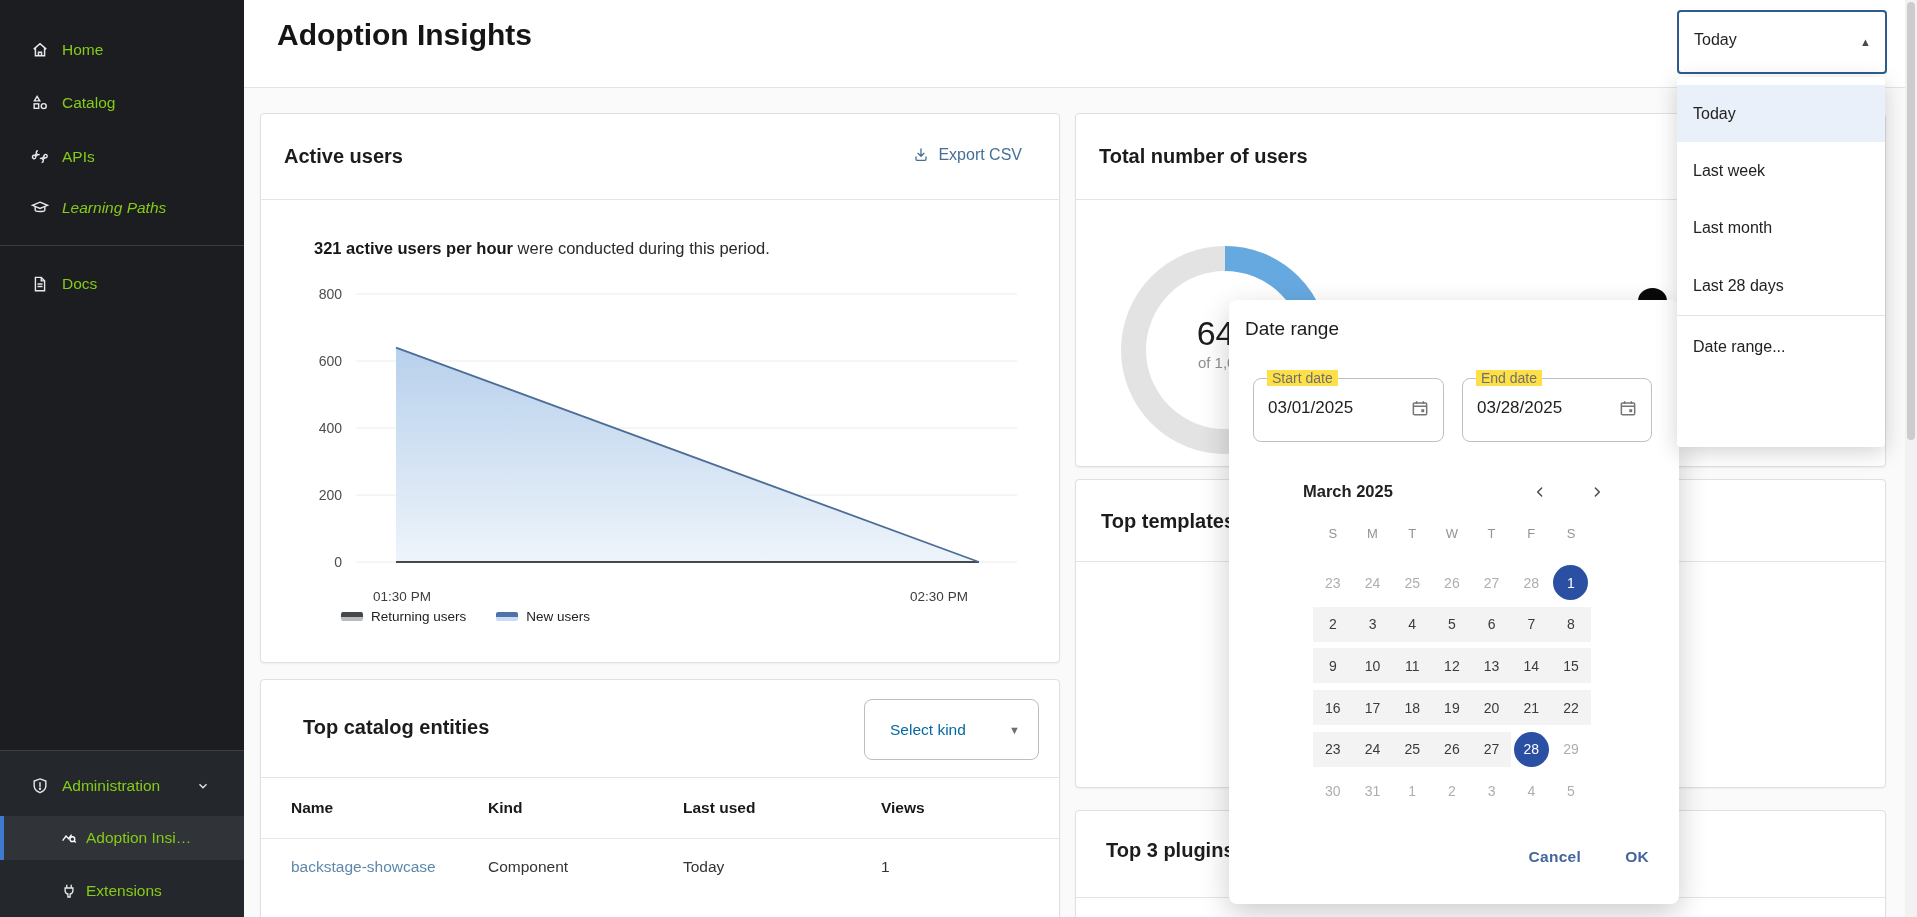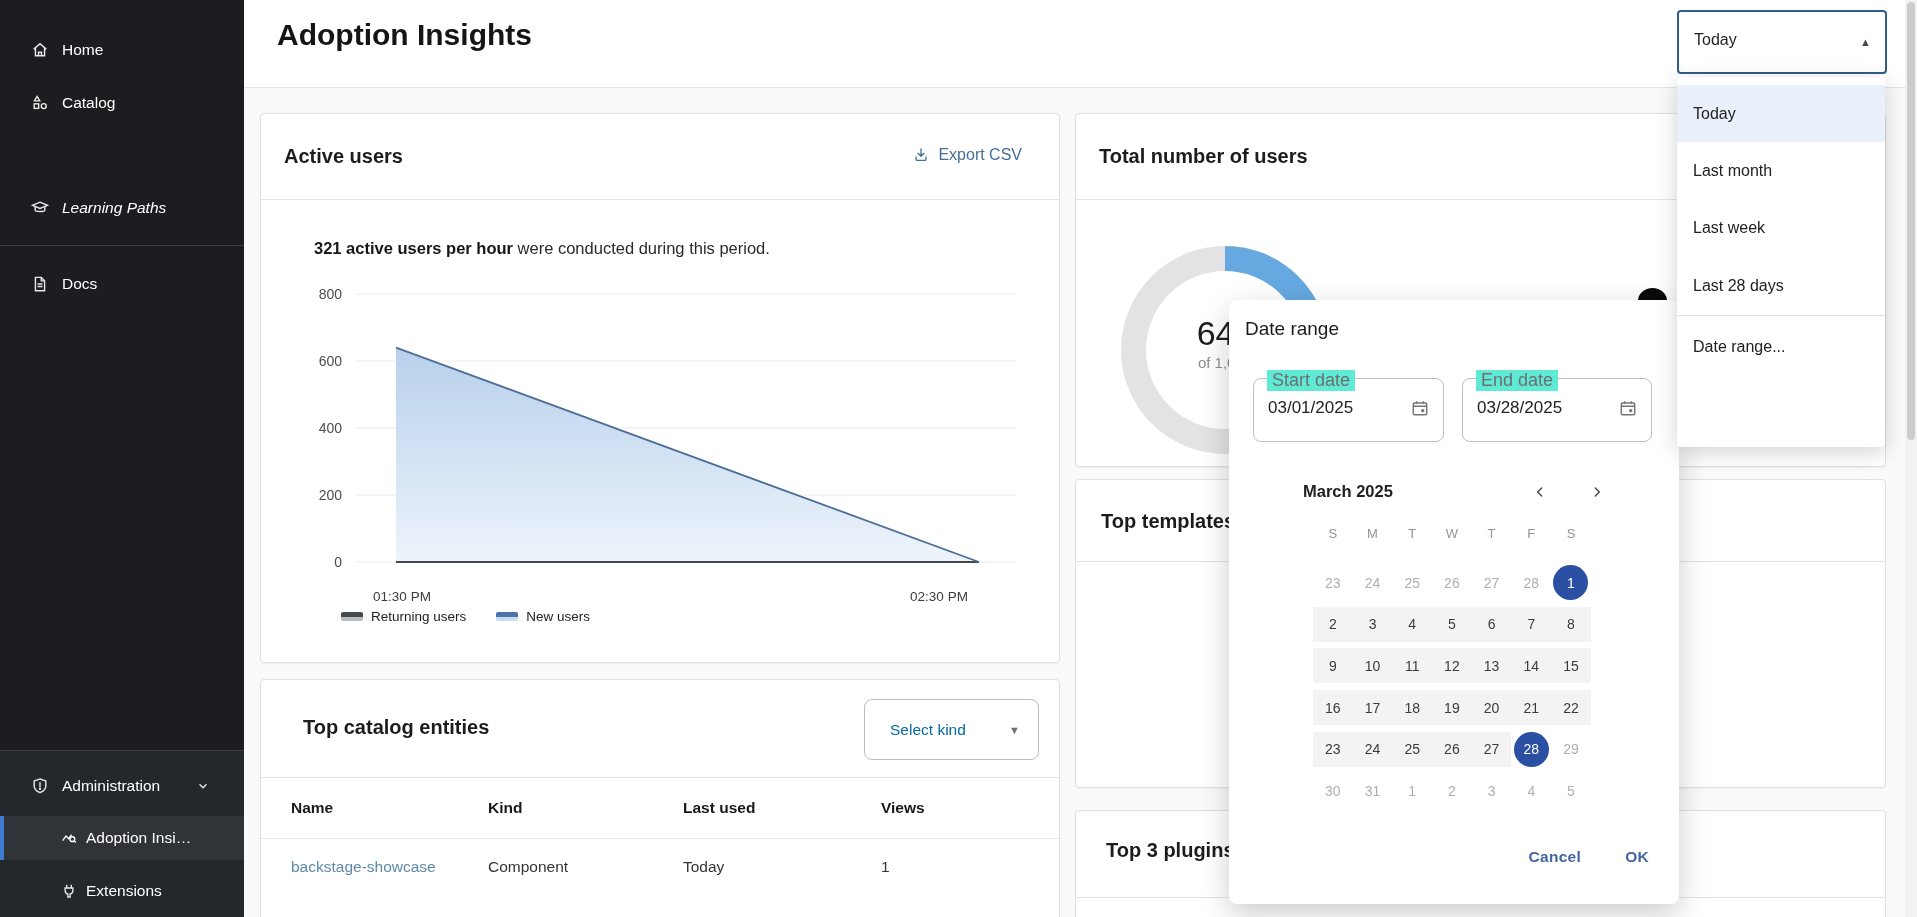--- a/index.html
+++ b/index.html
@@ -5,21 +5,21 @@
   html,body{margin:0;padding:0;}
   .root{position:relative;width:1917px;height:917px;overflow:hidden;background:#fafafa;
         font-family:"Liberation Sans",sans-serif;color:#1b1b1b;}
 
   
   .sidebar{position:absolute;left:0;top:0;width:244px;height:917px;background:#1b1d21;z-index:3;}
   .sidebar-lower{position:absolute;left:0;top:750px;width:244px;height:167px;background:#24272c;}
   .side-divider{position:absolute;left:0;width:244px;height:1px;background:#3a3d42;}
   .side-item{position:absolute;left:0;width:244px;height:44px;display:flex;align-items:center;cursor:pointer;}
   .side-item .icn{position:absolute;left:30px;width:20px;height:20px;}
-  .side-item .lbl{position:absolute;left:62px;font-size:15.5px;color:#ffffff;}
+  .side-item .lbl{position:absolute;left:62px;font-size:15.5px;color:#84cc16;}
   .sub-item .icn{left:60px;width:18px;height:18px;}
   .sub-item .lbl{left:86px;max-width:112px;white-space:nowrap;overflow:hidden;text-overflow:ellipsis;}
   .sub-item.active{background:rgba(255,255,255,0.06);}
   .active-bar{position:absolute;left:0;top:0;width:4px;height:44px;background:#3f7ad1;}
   .chev{position:absolute;right:34px;width:14px;height:14px;}
 
   
   .header{position:absolute;left:244px;top:0;width:1673px;height:87px;background:#ffffff;
           border-bottom:1px solid #e3e3e3;z-index:1;}
   .page-title{position:absolute;left:33px;top:18px;font-size:30px;font-weight:bold;color:#151515;}
@@ -77,22 +77,22 @@
   
   .peek-dot{position:absolute;left:1638px;top:288px;width:29px;height:26px;border-radius:50%;
             background:#0a0a0a;z-index:2;}
 
   
   .dialog{position:absolute;left:1229px;top:300px;width:450px;height:604px;background:#fff;
           border-radius:8px;box-shadow:0 10px 30px rgba(0,0,0,.2);z-index:4;}
   .dlg-title{position:absolute;left:16px;top:18px;font-size:19px;color:#1c1c1c;}
   .field{position:absolute;top:78px;height:62px;border:1px solid #bfbfbf;border-radius:8px;background:#fff;}
   .field.start{left:24px;width:189px;} .field.end{left:233px;width:188px;}
-  .field .flabel{position:absolute;left:13px;top:-9px;background:#5eead4;padding:0 5px;
-                 font-size:18px;color:#6f6f6f;}
+  .field .flabel{position:absolute;left:13px;top:-9px;background:#fde047;padding:0 5px;
+                 font-size:14px;color:#6f6f6f;}
   .field .fval{position:absolute;left:14px;top:19px;font-size:17px;color:#222;}
   .field .fic{position:absolute;right:13px;top:19px;width:20px;height:20px;}
   .cal-month{position:absolute;left:74px;top:182px;font-size:16.5px;font-weight:bold;color:#222;}
   .cal-nav{position:absolute;top:177px;width:30px;height:30px;display:flex;align-items:center;
            justify-content:center;color:#4b4b4b;cursor:pointer;}
   .cal-nav.prev{left:296px;} .cal-nav.next{left:353px;}
   .weekday-row{position:absolute;left:84px;top:226px;display:flex;}
   .wd{width:39.7px;text-align:center;font-size:13px;color:#949494;}
   .cal-grid{position:absolute;left:84px;top:262px;}
   .wkrow{display:flex;height:41.6px;align-items:center;}
@@ -139,20 +139,28 @@
     </div>
     <div class="side-item" style="top:81px;">
       <span class="icn">
         <svg width="20" height="20" viewBox="0 0 24 24" fill="none" stroke="#e8e8e8" stroke-width="1.7">
             <path d="M8.5 4l3.2 5.4H5.3z"></path>
             <rect x="5" y="13" width="5.4" height="5.4"></rect>
             <circle cx="16.5" cy="15.7" r="3"></circle>
           </svg>
       </span>
       <span class="lbl">Catalog</span>
+    </div>
+    <div class="side-item" style="top:135px;">
+      <span class="icn">
+        <svg width="20" height="20" viewBox="0 0 24 24" fill="none" stroke="#e8e8e8" stroke-width="1.7">
+            <path d="M9.5 4.5c-1.2 0-2 .9-2 2 0 .5.2 1 .5 1.3L5.6 10.2c-.9-.4-2 0-2.5.9-.5 1-.1 2.2.9 2.7s2.2.1 2.7-.9c.2-.5.2-1 .1-1.4l2.4-2.4c.7.4 1.7.3 2.3-.3M14 18.5c1.2 0 2-.9 2-2 0-.5-.2-1-.5-1.3l2.4-2.4c.9.4 2 0 2.5-.9.5-1 .1-2.2-.9-2.7s-2.2-.1-2.7.9c-.2.5-.2 1-.1 1.4l-2.4 2.4c-.7-.4-1.7-.3-2.3.3"></path>
+          </svg>
+      </span>
+      <span class="lbl">APIs</span>
     </div>
     <div class="side-item" style="top:186px;font-style:italic;">
       <span class="icn">
         <svg width="20" height="20" viewBox="0 0 24 24" fill="none" stroke="#e8e8e8" stroke-width="1.7">
             <path d="M12 5l9 3.8-9 3.8-9-3.8z"></path>
             <path d="M6.2 10.6v4.2c0 1.9 11.6 1.9 11.6 0v-4.2"></path>
           </svg>
       </span>
       <span class="lbl">Learning Paths</span>
     </div>
@@ -425,22 +433,22 @@
       <span class="dlg-btn">OK</span>
     </div>
   </div>
 
   <div class="range-select">
     <span class="val">Today</span>
     <span class="car">▲</span>
   </div>
   <div class="menu" id="range-menu">
     <div class="menu-item selected">Today</div>
+    <div class="menu-item">Last week</div>
     <div class="menu-item">Last month</div>
-    <div class="menu-item">Last week</div>
     <div class="menu-item">Last 28 days</div>
     <div class="menu-divider"></div>
     <div class="menu-item footer">Date range...</div>
   </div>
 
   <div class="scrollbar">
     <div class="scroll-thumb"></div>
   </div>
 
 </div>

